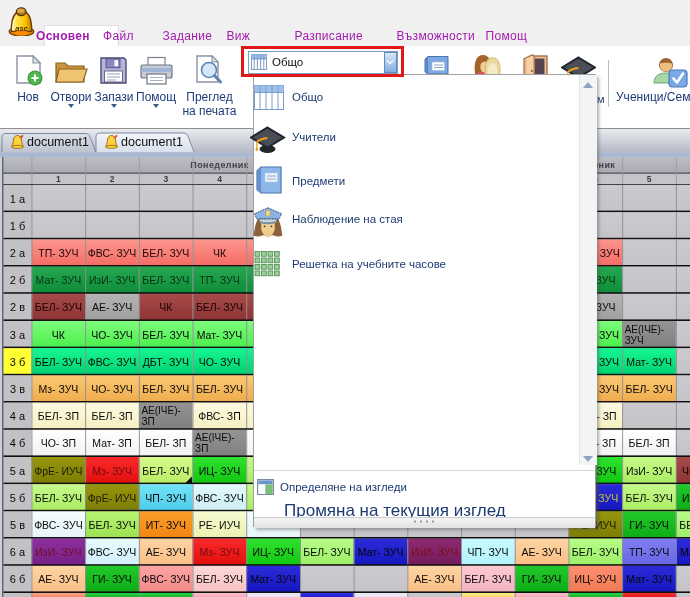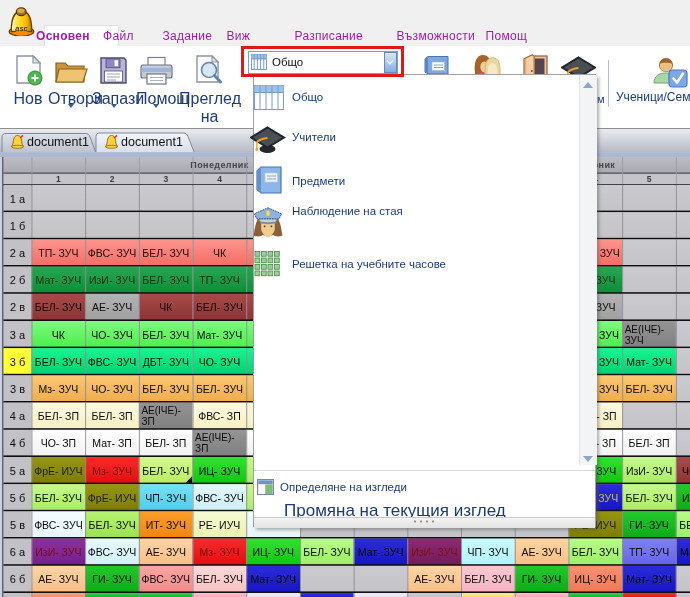--- a/index.html
+++ b/index.html
@@ -1,16 +1,16 @@
 <!DOCTYPE html>
 <html><head><meta charset="utf-8"><style>
 html,body{margin:0;padding:0;width:690px;height:597px;overflow:hidden;font-family:"Liberation Sans",sans-serif;background:#f0f0f0;}
 .abs{position:absolute;}
 .tab{position:absolute;top:26px;height:20px;line-height:20px;font-size:12px;letter-spacing:0.3px;color:#a21caf;text-align:left;}
-.lbl{position:absolute;font-size:16px;color:#1e3c78;text-align:center;}
+.lbl{position:absolute;font-size:12px;color:#1e3c78;text-align:center;}
 .mi{position:absolute;left:292px;font-size:11.5px;color:#1d3b73;}
 </style></head><body>
 <div class="abs" style="left:0;top:0;width:690px;height:46px;background:#f0f0f0"></div>
 <div class="abs" style="left:0;top:46px;width:690px;height:81.5px;background:#ffffff"></div>
 <div class="abs" style="left:0;top:127.5px;width:690px;height:1px;background:#8f8f8f"></div>
 <div class="abs" style="left:44px;top:25px;width:75px;height:21px;background:#ffffff;border:1px solid #e0e0e0;border-bottom:none;box-sizing:border-box"></div>
 <div class="tab" style="left:36.0px;width:90px;font-weight:bold">Основен</div>
 <div class="tab" style="left:103.0px;width:90px;font-weight:normal">Файл</div>
 <div class="tab" style="left:162.5px;width:90px;font-weight:normal">Задание</div>
 <div class="tab" style="left:226.5px;width:90px;font-weight:normal">Виж</div>
@@ -944,21 +944,21 @@
 <path d="M25.5 13 C28 17 28.5 24 29.5 28.5 C26 30 22 29.5 20 28 L20 13 Z" fill="#8a6138"></path>
 <path d="M4.5 12 L25.5 12 L25.5 20 C25.5 24 21 27.5 19 28.5 L11 28.5 C9 27.5 4.5 24 4.5 20 Z" fill="#8a6138"></path>
 <path d="M8.2 15 L21.8 15 L21.8 21.5 C21.8 25.5 17.5 29.8 15 30.6 C12.5 29.8 8.2 25.5 8.2 21.5 Z" fill="#f0cc8e"></path>
 <circle cx="11.6" cy="19.3" r="0.9" fill="#2a3a50"></circle>
 <circle cx="18.4" cy="19.3" r="0.9" fill="#2a3a50"></circle>
 <path d="M6 10.5 L24 10.5 L23.2 16 C20 17.5 10 17.5 6.8 16 Z" fill="#76909c"></path>
 <path d="M6.6 12.2 L23.4 12.2 L23.1 14.2 C18 15.5 12 15.5 6.9 14.2 Z" fill="#c8d2da"></path>
 <path d="M15 0.8 L28.6 6.8 L26.2 11.8 L3.8 11.8 L1.4 6.8 Z" fill="#8cb4e2" stroke="#2e4a7a" stroke-width="1" stroke-dasharray="1.6 1"></path>
 <rect x="13.1" y="3.6" width="3.8" height="5.4" rx="0.5" fill="#f2dc8a" stroke="#caa83c" stroke-width="0.7"></rect>
 </svg>
-<div class="mi" style="top:205px">Наблюдение на стая</div>
+<div class="mi" style="top:213px">Наблюдение на стая</div>
 <svg style="position:absolute;left:254px;top:251px" width="27" height="26" viewBox="0 0 27.2 27.2">
     <rect x="0.5" y="0.5" width="5" height="5" fill="#9ccd9c" stroke="#4f8f4f" stroke-width="0.9"></rect>
     <rect x="7.3" y="0.5" width="5" height="5" fill="#9ccd9c" stroke="#4f8f4f" stroke-width="0.9"></rect>
     <rect x="14.1" y="0.5" width="5" height="5" fill="#9ccd9c" stroke="#4f8f4f" stroke-width="0.9"></rect>
     <rect x="20.9" y="0.5" width="5" height="5" fill="#9ccd9c" stroke="#4f8f4f" stroke-width="0.9"></rect>
     <rect x="0.5" y="7.3" width="5" height="5" fill="#9ccd9c" stroke="#4f8f4f" stroke-width="0.9"></rect>
     <rect x="7.3" y="7.3" width="5" height="5" fill="#9ccd9c" stroke="#4f8f4f" stroke-width="0.9"></rect>
     <rect x="14.1" y="7.3" width="5" height="5" fill="#9ccd9c" stroke="#4f8f4f" stroke-width="0.9"></rect>
     <rect x="20.9" y="7.3" width="5" height="5" fill="#9ccd9c" stroke="#4f8f4f" stroke-width="0.9"></rect>
     <rect x="0.5" y="14.1" width="5" height="5" fill="#9ccd9c" stroke="#4f8f4f" stroke-width="0.9"></rect>

